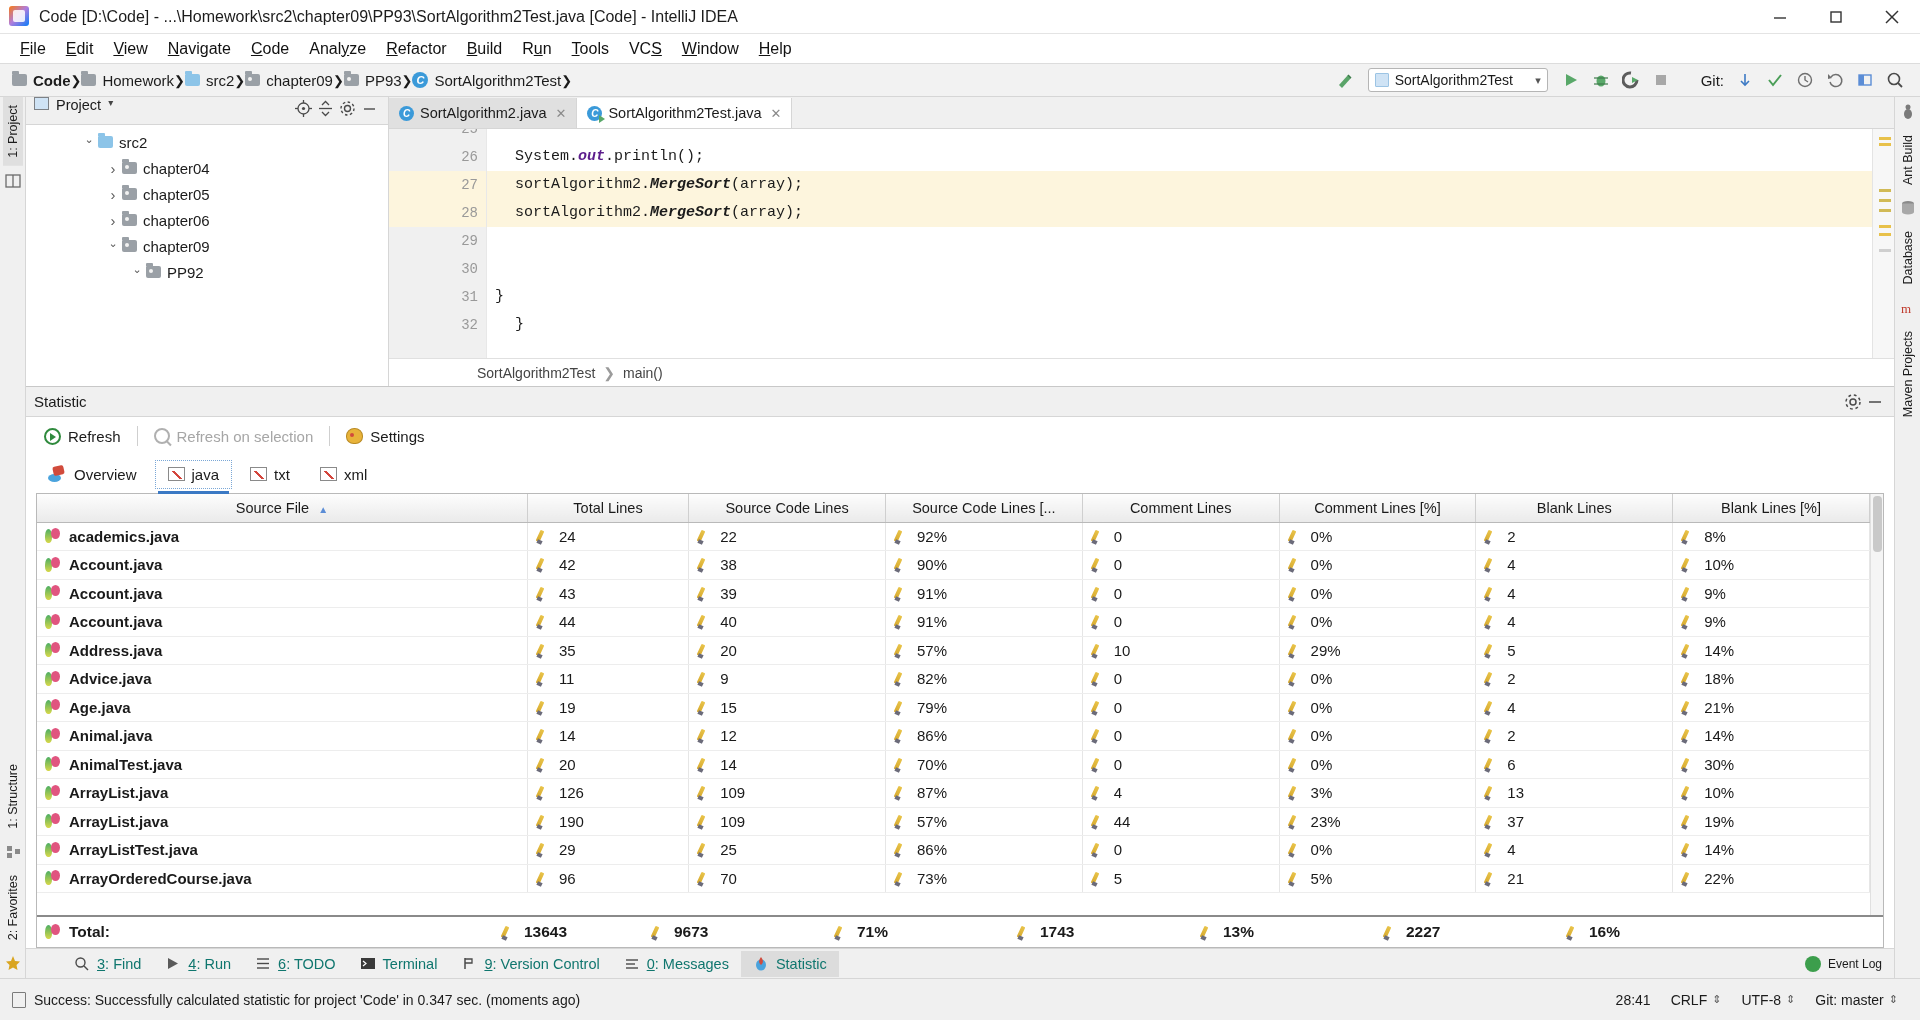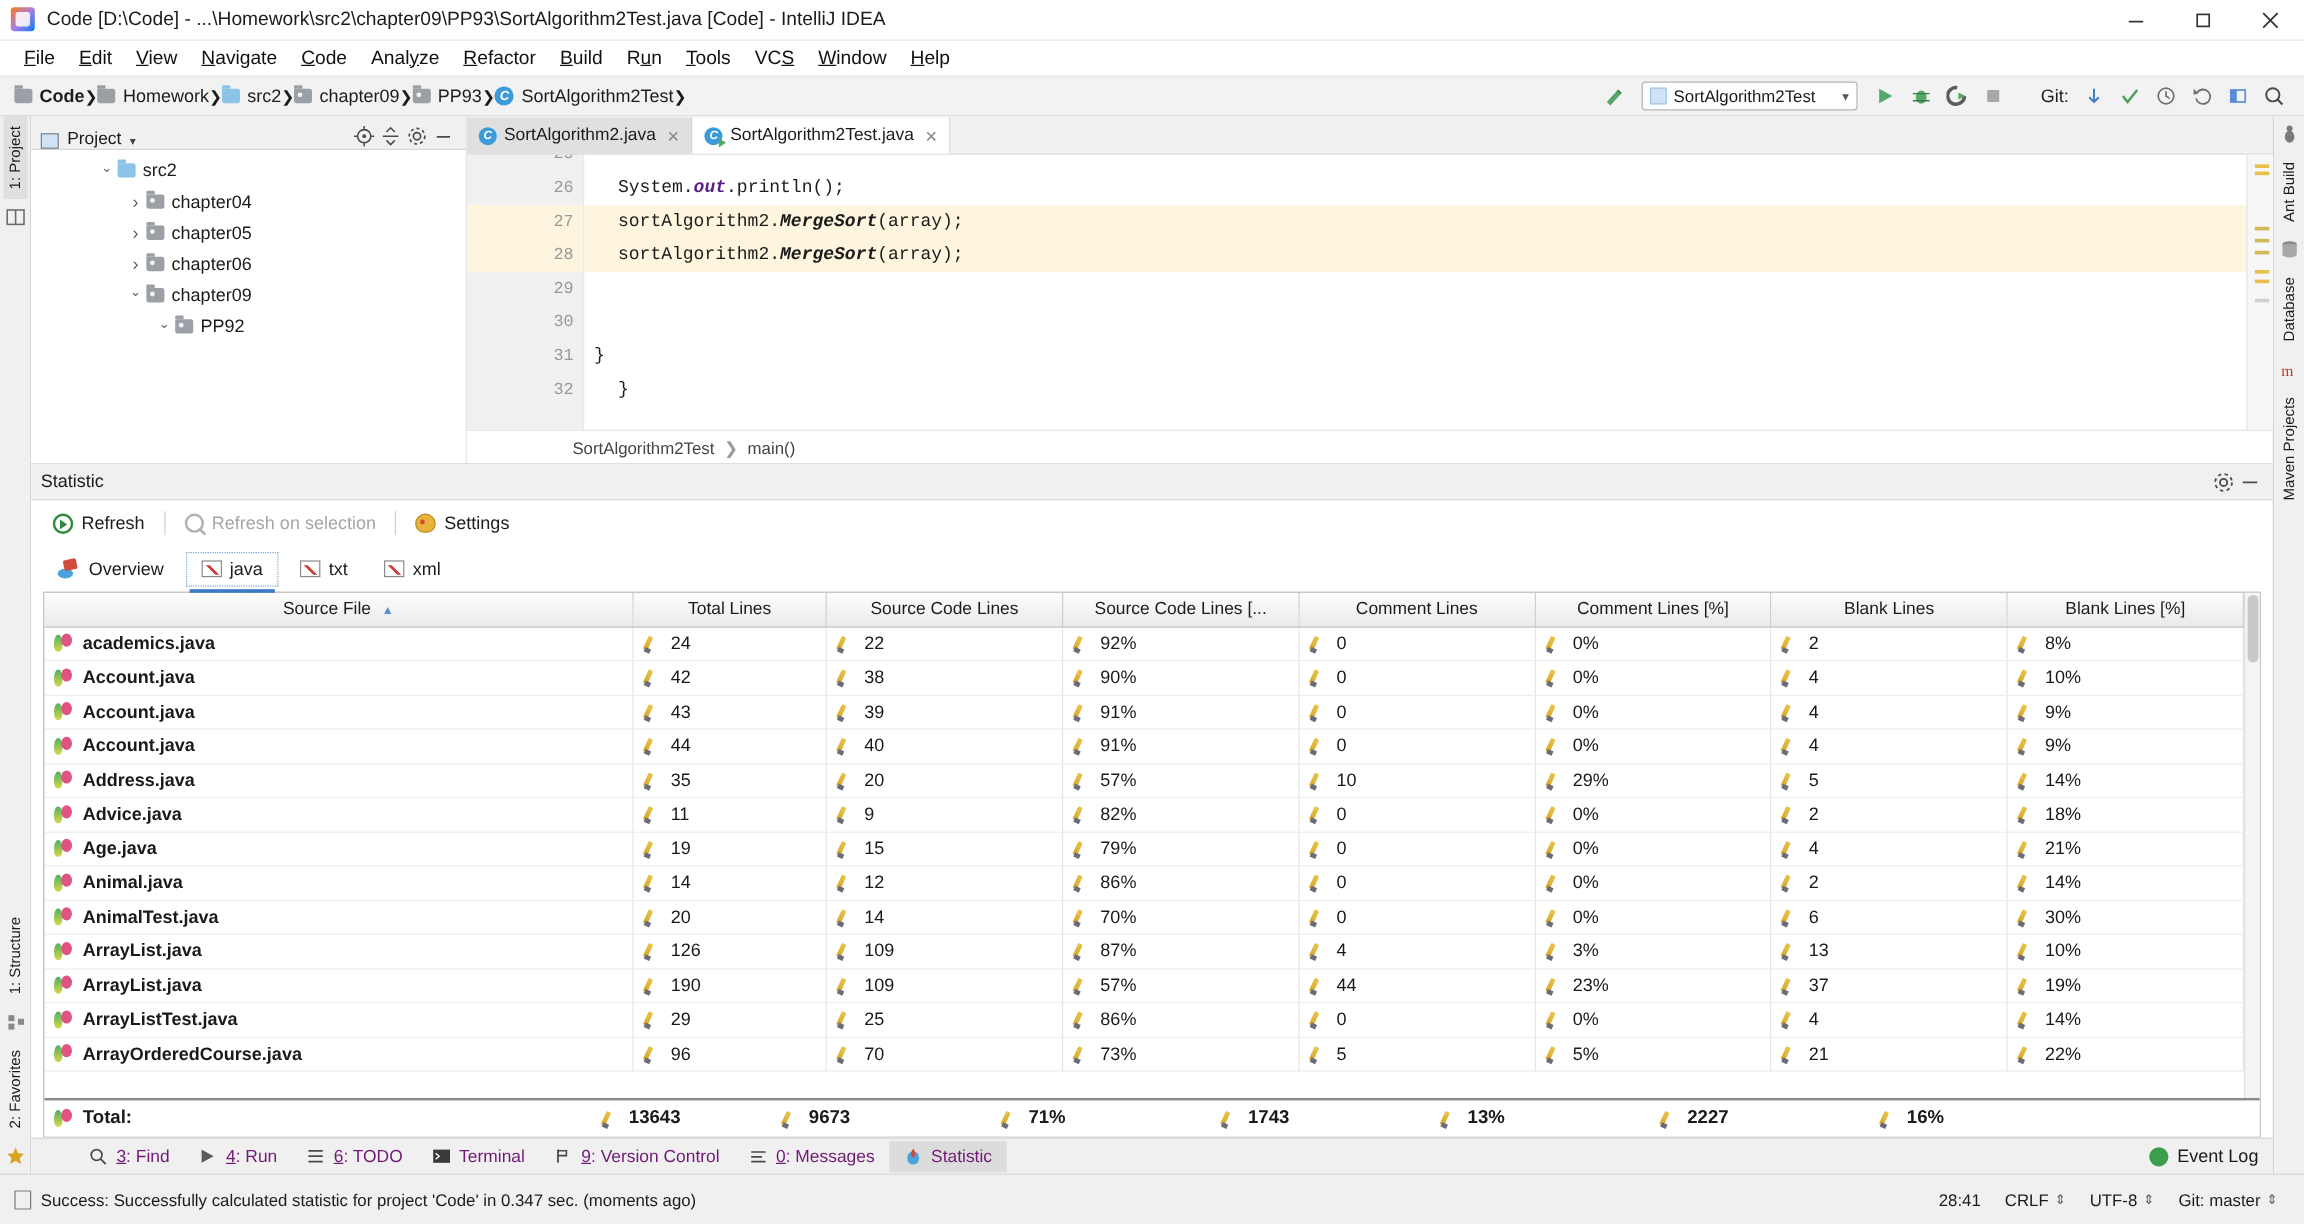--- a/index.html
+++ b/index.html
@@ -87,21 +87,21 @@
   }
   .vtab.sel { background:#dfdfdf; }
   .strip-icon { width:18px;height:18px;margin:6px 0;flex:none;}
 
   .center-col { flex:1 1 auto; display:flex; flex-direction:column; min-width:0;}
 
   
   .top-region { height:290px; display:flex; flex:none; border-bottom:1px solid #c8c8c8; min-height:0;}
   .project-pane { width:363px; background:#fff; display:flex;flex-direction:column; flex:none; border-right:1px solid #d6d6d6;}
   .pane-header {
-    height:28px; background:#f0f0f0; display:flex;align-items:flex-end;padding:0 8px;
+    height:28px; background:#f0f0f0; display:flex;align-items:flex-start;padding:0 8px;
     border-bottom:1px solid #d6d6d6; flex:none;
   }
   .pane-header .ph-icon{width:15px;height:13px;margin-right:7px;border:1.5px solid #7d8186;background:#cfe3f5;flex:none;}
   .pane-header .ph-title{font-size:14.5px;}
   .pane-header .ph-caret{margin-left:7px;font-size:10px;color:#444;}
   .pane-header .ph-sp{flex:1 1 auto;}
   .ph-btn{width:22px;height:22px;display:flex;align-items:center;justify-content:center;color:#4a4a4a;}
   .tree { flex:1 1 auto; overflow:hidden; padding-top:4px; background:#fff;}
   .tree-row { height:26px; display:flex; align-items:center; font-size:15px; color:#1b1b1b; white-space:nowrap;}
   .arrow { width:18px; text-align:center; color:#5a5a5a; font-size:11px; flex:none;}
@@ -206,21 +206,21 @@
   }
   .total-row .tcell{ font-weight:bold; font-size:15.5px; display:flex; align-items:center; padding:0 8px; overflow:hidden; white-space:nowrap;}
   .vscroll{ width:13px; background:#f5f5f5; border-left:1px solid #e0e0e0; position:relative; flex:none;}
   .vscroll .thumb{ position:absolute; top:2px; left:2px; width:9px; height:56px; background:#c9c9c9; border-radius:4px;}
 
   
   .bottom-tabs{
     height:30px; background:#f0f0f0; border-top:1px solid #d6d6d6; display:flex; align-items:center;
     padding-left:36px; flex:none;
   }
-  .btab{ display:flex; align-items:center; font-size:14.5px; padding:5px 12px; color:#701a75; white-space:nowrap;}
+  .btab{ display:flex; align-items:center; font-size:14.5px; padding:5px 12px; color:#0f766e; white-space:nowrap;}
   .btab.sel{ background:#dcdcdc;}
   .btab u{ text-decoration:underline;}
   .bt-ico{ width:16px;height:15px;margin-right:7px;flex:none;}
   .status-right{ margin-left:auto; display:flex; align-items:center; padding-right:12px;}
 
   
   .statusbar{
     height:42px; background:#f0f0f0; border-top:1px solid #d6d6d6; display:flex; align-items:center;
     padding:0 12px; font-size:14px; color:#1b1b1b; flex:none;
   }
@@ -1360,21 +1360,21 @@
           </div>
           <div class="btab sel">
             <span class="bt-ico"><svg width="16" height="15">
                   <ellipse cx="8" cy="9" rx="5" ry="5.5" fill="#4aa3dd"></ellipse>
                   <path d="M8 1 C10 4 11 6 8 9 C5 6 6 4 8 1 Z" fill="#d14b3c"></path>
                 </svg></span>
             <span>Statistic</span>
           </div>
           <div class="status-right">
             <span class="evt-ico"></span>
-            <span style="font-size:15px">Event Log</span>
+            <span style="font-size:12px">Event Log</span>
           </div>
         </div>
       </div>
     </div>
 
     <div class="rightstrip">
       <div class="strip-icon">
         <svg width="18" height="18">
             <ellipse cx="9" cy="11" rx="4" ry="5" fill="#7a7a7a"></ellipse>
             <circle cx="9" cy="4" r="2.5" fill="#7a7a7a"></circle>

